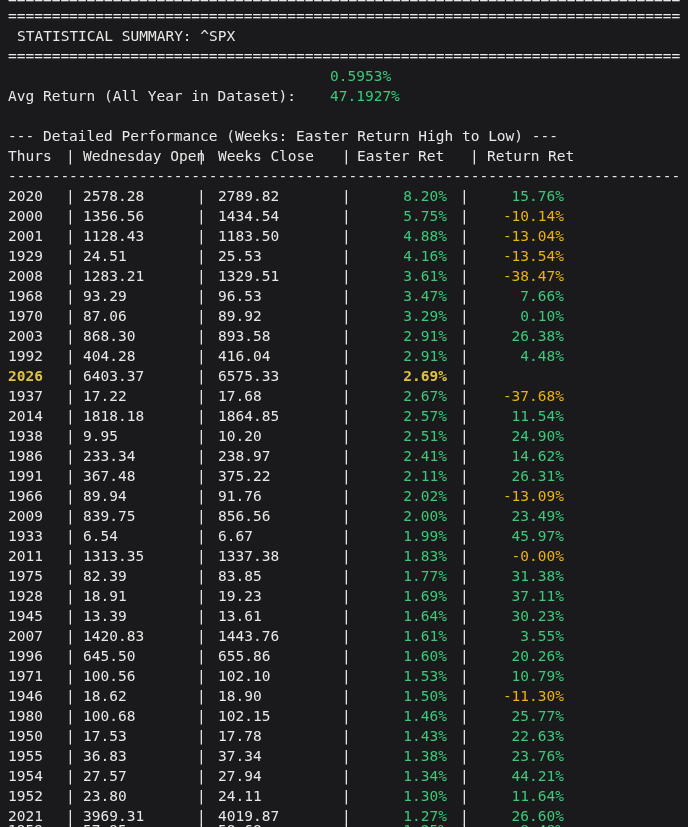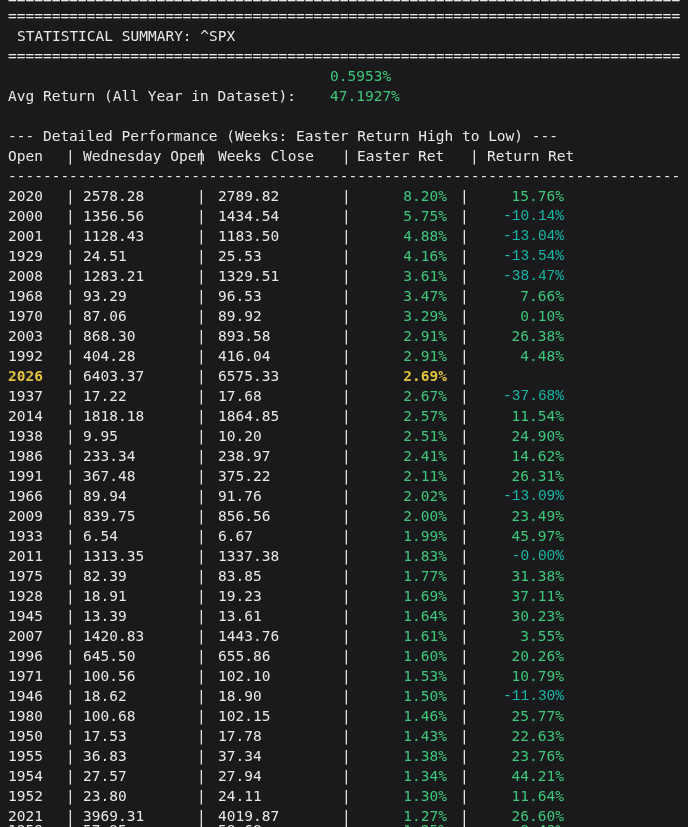--- a/index.html
+++ b/index.html
@@ -14,21 +14,21 @@
   }
   .line{
     position:absolute;left:0;width:688px;height:20px;line-height:20px;
     white-space:pre;
   }
   .cell{
     position:absolute;top:0;height:20px;line-height:20px;white-space:pre;
   }
   .ralign{text-align:right;}
   .green{color:#3cc97a;}
-  .red{color:#14b8a6;font-family:Liberation Mono, monospace;}
+  .red{color:#eab308;}
   .gold{color:#e2c33c;font-weight:bold;}
   .pipe{color:#e8e8e8;}
 </style>
 </head>
 <body>
 
 <div class="line" style="top:-11px">
   <span class="cell" style="left:8px">=============================================================================</span>
 </div>
 
@@ -51,21 +51,21 @@
 <div class="line" style="top:86px">
   <span class="cell" style="left:8px">Avg Return (All Year in Dataset):</span>
   <span class="cell green" style="left:330px">47.1927%</span>
 </div>
 
 <div class="line" style="top:126px">
   <span class="cell" style="left:8px">--- Detailed Performance (Weeks: Easter Return High to Low) ---</span>
 </div>
 
 <div class="line" style="top:146px">
-  <span class="cell" style="left:8px">Open</span>
+  <span class="cell" style="left:8px">Thurs</span>
   <span class="cell pipe" style="left:66px">|</span>
   <span class="cell" style="left:83px">Wednesday Open</span>
   <span class="cell pipe" style="left:197px">|</span>
   <span class="cell" style="left:218px">Weeks Close</span>
   <span class="cell pipe" style="left:342px">|</span>
   <span class="cell" style="left:357px">Easter Ret</span>
   <span class="cell pipe" style="left:470px">|</span>
   <span class="cell" style="left:487px">Return Ret</span>
 </div>
 

